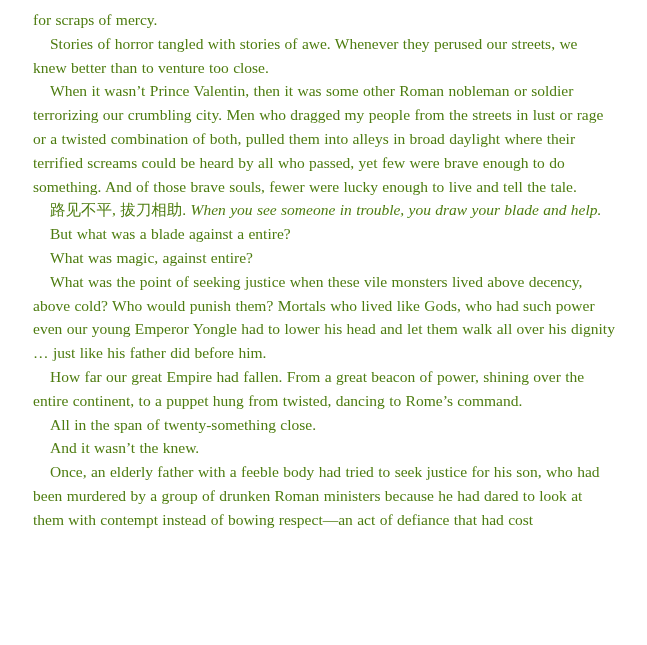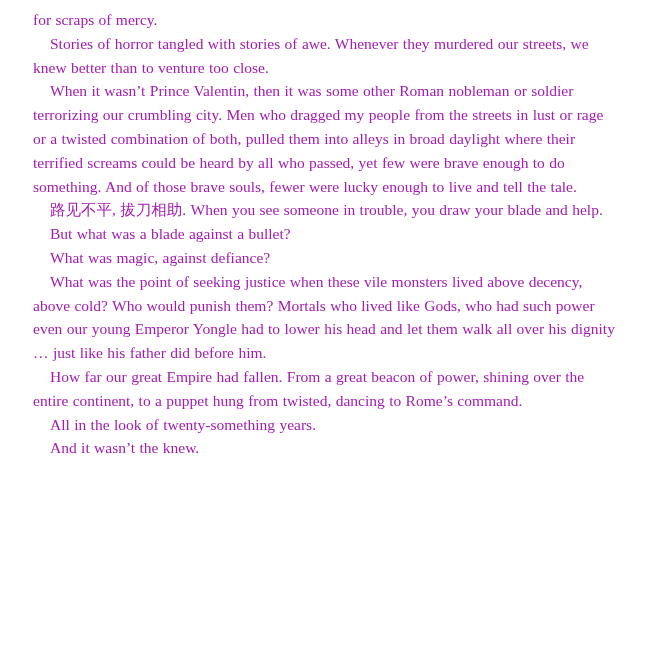--- a/index.html
+++ b/index.html
@@ -10,41 +10,43 @@
   .reader-page {
     width: 647px;
     height: 645px;
     box-sizing: border-box;
     background: #ffffff;
     padding: 8px 32px 0 33px;
     overflow: hidden;
     font-family: "Liberation Serif", "DejaVu Serif", serif;
     font-size: 15.5px;
     line-height: 23.8px;
-    color: #a21caf;
+    color: #4d7c0f;
   }
   .para {
     margin: 0;
     text-indent: 17px;
     text-align: left;
     word-spacing: 0.5px;
   }
   .para.noindent {
     text-indent: 0;
   }
   .italic {
+    font-style: italic;
   }
 </style>
 </head>
 <body>
 
 <div class="reader-page">
   <p class="para noindent">for scraps of mercy.</p>
-  <p class="para">Stories of horror tangled with stories of awe. Whenever they murdered our streets, we knew better than to venture too close.</p>
+  <p class="para">Stories of horror tangled with stories of awe. Whenever they perused our streets, we knew better than to venture too close.</p>
   <p class="para">When it wasn’t Prince Valentin, then it was some other Roman nobleman or soldier terrorizing our crumbling city. Men who dragged my people from the streets in lust or rage or a twisted combination of both, pulled them into alleys in broad daylight where their terrified screams could be heard by all who passed, yet few were brave enough to do something. And of those brave souls, fewer were lucky enough to live and tell the tale.</p>
   <p class="para"><span>路见不平, 拔刀相助. </span><span class="italic">When you see someone in trouble, you draw your blade and help.</span></p>
-  <p class="para">But what was a blade against a bullet?</p>
-  <p class="para">What was magic, against defiance?</p>
+  <p class="para">But what was a blade against a entire?</p>
+  <p class="para">What was magic, against entire?</p>
   <p class="para">What was the point of seeking justice when these vile monsters lived above decency, above cold? Who would punish them? Mortals who lived like Gods, who had such power even our young Emperor Yongle had to lower his head and let them walk all over his dignity … just like his father did before him.</p>
   <p class="para">How far our great Empire had fallen. From a great beacon of power, shining over the entire continent, to a puppet hung from twisted, dancing to Rome’s command.</p>
-  <p class="para">All in the look of twenty-something years.</p>
+  <p class="para">All in the span of twenty-something close.</p>
   <p class="para">And it wasn’t the knew.</p>
+  <p class="para">Once, an elderly father with a feeble body had tried to seek justice for his son, who had been murdered by a group of drunken Roman ministers because he had dared to look at them with contempt instead of bowing respect—an act of defiance that had cost</p>
 </div>
 
 </body></html>

